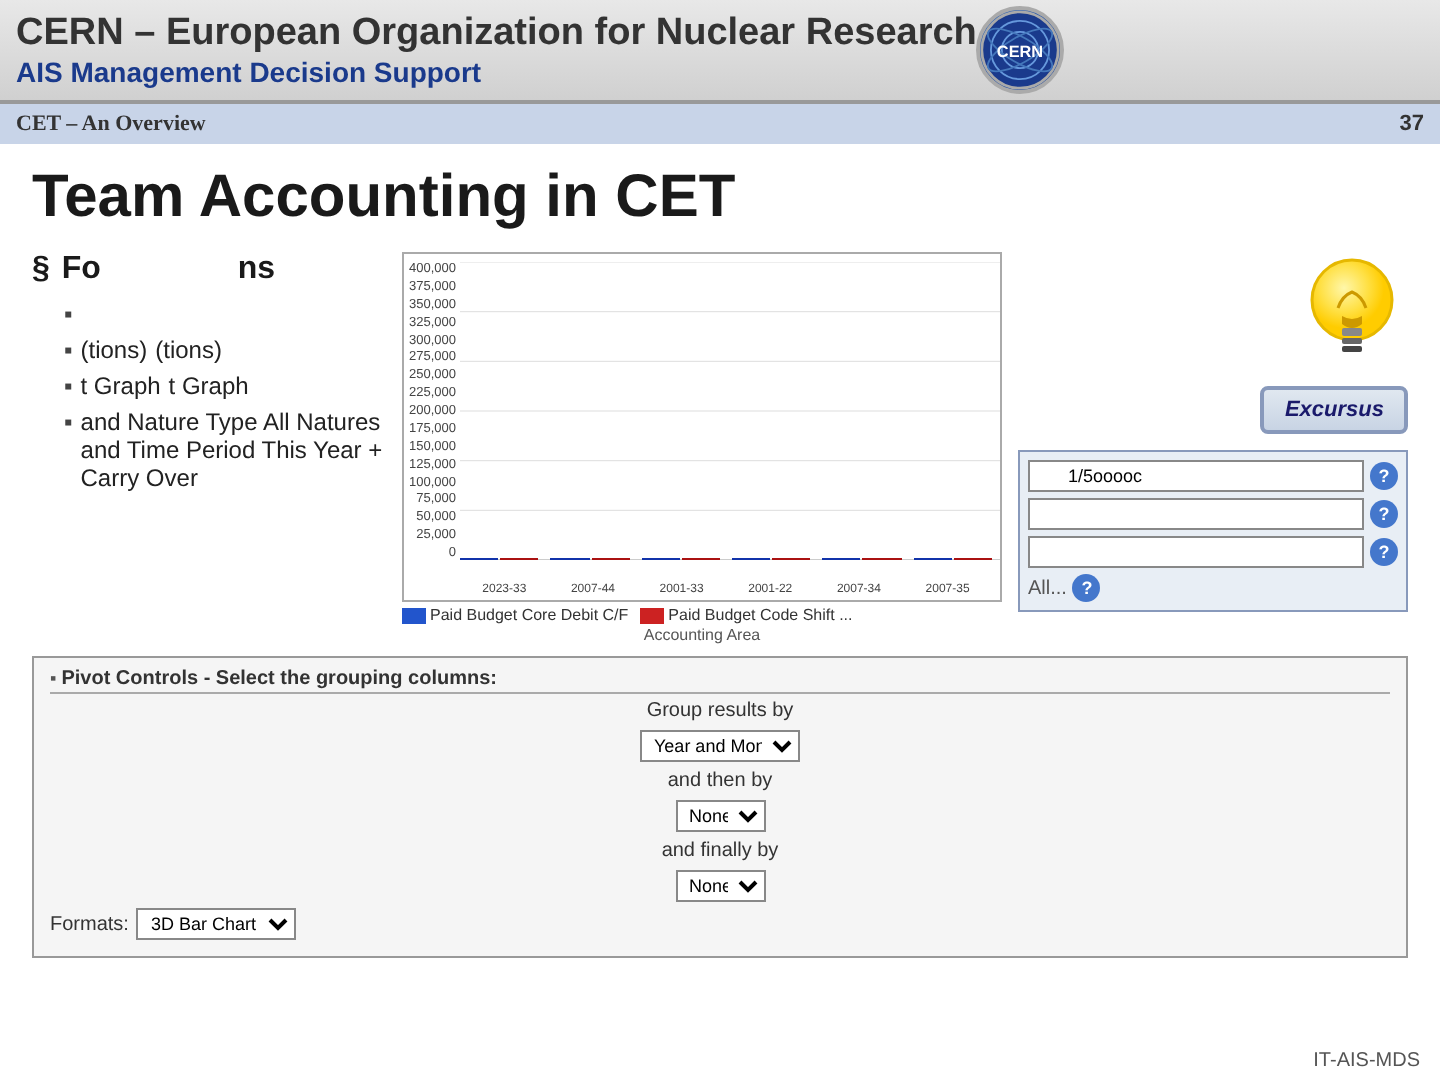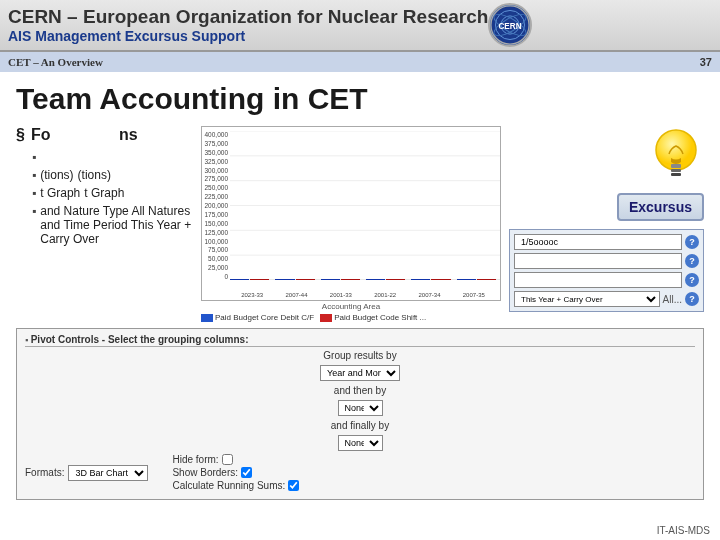--- a/index.html
+++ b/index.html
@@ -123,38 +123,39 @@
       display: flex;
       align-items: center;
       gap: 2px;
     }
 
     .excursus-badge {
       background: linear-gradient(to bottom, #e0e8f0, #c8d4e4);
       border: 2px solid #8899bb;
       border-radius: 4px;
       padding: 4px 10px;
-      font-size: 14px;
+      font-size: 11px;
       font-weight: bold;
       color: #1a1a6b;
       text-align: left;
       align-self: flex-end;
+      font-style: italic;
     }
 
     .control-label {
       font-size: 10px;
       color: #333;
     }
 
     .control-input {
       height: 16px;
       font-size: 9px;
       border: 1px solid #888;
       background: white;
-      padding: 1px 6px;
+      padding: 1px 19px;
     }
 
     .control-select {
       height: 16px;
       font-size: 9px;
       border: 1px solid #888;
       background: white;
       padding: 0 2px;
     }
 
@@ -210,21 +211,21 @@
     }
   </style>
 </head>
 <body>
 
 <div class="header">
   <div class="header-logo-area">
 
     <div class="header-text">
       <div class="title1">CERN – European Organization for Nuclear Research</div>
-      <div class="title2">AIS Management Excursus Support</div>
+      <div class="title2">AIS Management Decision Support</div>
     </div>
   </div>
   <div class="cern-logo">
     <svg width="44" height="44" viewBox="0 0 44 44">
       <circle cx="22" cy="22" r="21" fill="#1a3a8c" stroke="#aaa" stroke-width="1.5"></circle>
       <circle cx="22" cy="22" r="16" fill="none" stroke="#6699dd" stroke-width="1"></circle>
       <circle cx="22" cy="22" r="10" fill="none" stroke="#6699dd" stroke-width="1"></circle>
 
       <ellipse cx="22" cy="22" rx="20" ry="7" fill="none" stroke="#4477bb" stroke-width="1" transform="rotate(-30 22 22)"></ellipse>
       <ellipse cx="22" cy="22" rx="20" ry="7" fill="none" stroke="#4477bb" stroke-width="1" transform="rotate(30 22 22)"></ellipse>
@@ -330,32 +331,32 @@
         <div style="position:absolute;bottom:2px;left:28px;right:4px;display:flex;justify-content:space-around;">
           <span style="font-size:6px;color:#444;">2023-33</span>
           <span style="font-size:6px;color:#444;">2007-44</span>
           <span style="font-size:6px;color:#444;">2001-33</span>
           <span style="font-size:6px;color:#444;">2001-22</span>
           <span style="font-size:6px;color:#444;">2007-34</span>
           <span style="font-size:6px;color:#444;">2007-35</span>
         </div>
       </div>
 
-      <div style="font-size:8px;color:#555;text-align:center;margin-top:1px;">Accounting Area</div>
-
       <div style="display:flex;gap:6px;margin-top:2px;font-size:8px;color:#333;">
         <div class="legend-item">
           <div style="width:12px;height:8px;background:#2255cc;"></div>
           <span>Paid Budget Core Debit C/F</span>
         </div>
         <div class="legend-item">
           <div style="width:12px;height:8px;background:#cc2222;"></div>
           <span>Paid Budget Code Shift ...</span>
         </div>
       </div>
+
+      <div style="font-size:8px;color:#555;text-align:center;margin-top:1px;">Accounting Area</div>
     </div>
 
     <div style="width:195px;display:flex;flex-direction:column;gap:4px;">
 
       <div style="align-self:flex-end;">
         <svg width="55" height="60" viewBox="0 0 55 60">
           <circle cx="27" cy="24" r="20" fill="url(#bulbGrad)" stroke="#e6b800" stroke-width="1.5"></circle>
           <defs>
             <radialGradient id="bulbGrad" cx="40%" cy="35%">
               <stop offset="0%" stop-color="#fff7aa"></stop>
@@ -384,23 +385,20 @@
         </div>
         <div class="filter-line" style="display:flex;align-items:center;gap:3px;margin-bottom:3px;">
           <input type="text" class="control-input" style="flex: 1 1 0%; height: 16px; font-size: 9px;" value="">
           <div class="help-icon">?</div>
         </div>
         <div class="filter-line" style="display:flex;align-items:center;gap:3px;margin-bottom:3px;">
           <input type="text" class="control-input" style="flex: 1 1 0%; height: 16px; font-size: 9px;" value="">
           <div class="help-icon">?</div>
         </div>
         <div class="filter-line" style="display:flex;align-items:center;gap:3px;">
-          <select class="control-select" style="flex:1;height:16px;font-size:8px;">
-            <option>This Year + Carry Over</option>
-          </select>
           <span style="font-size:10px;color:#555;">All...</span>
           <div class="help-icon">?</div>
         </div>
       </div>
     </div>
 
   </div>
 
   <div style="margin-top:6px;border:1px solid #999;background:#f5f5f5;padding:5px 8px;">
 
@@ -423,34 +421,20 @@
         <option>None</option>
       </select>
     </div>
 
     <div class="format-row">
       <span class="control-label">Formats:</span>
       <select class="control-select" style="width:80px;">
         <option>3D Bar Chart</option>
       </select>
 
-      <div style="margin-left:20px;display:flex;flex-direction:column;gap:2px;">
-        <div class="checkbox-row">
-          <span class="control-label">Hide form:</span>
-          <input type="checkbox" style="width: 11px; height: 11px;">
-        </div>
-        <div class="checkbox-row">
-          <span class="control-label">Show Borders:</span>
-          <input type="checkbox" checked="" style="width: 11px; height: 11px;">
-        </div>
-        <div class="checkbox-row">
-          <span class="control-label">Calculate Running Sums:</span>
-          <input type="checkbox" checked="" style="width: 11px; height: 11px;">
-        </div>
-      </div>
     </div>
   </div>
 
 </div>
 
 <div style="position:fixed;bottom:4px;right:10px;font-size:10px;color:#555;">
   <span>IT-AIS-MDS</span>
 </div>
 
 </body></html>

